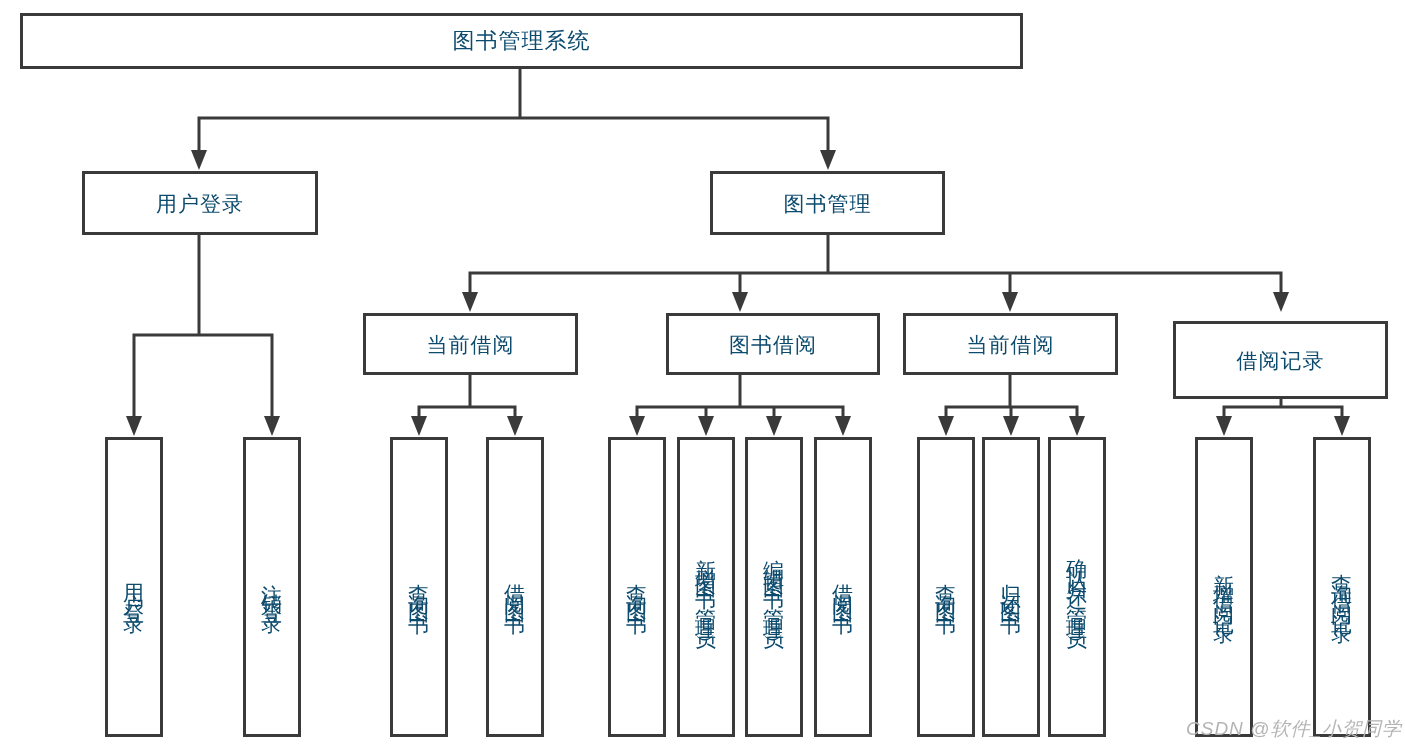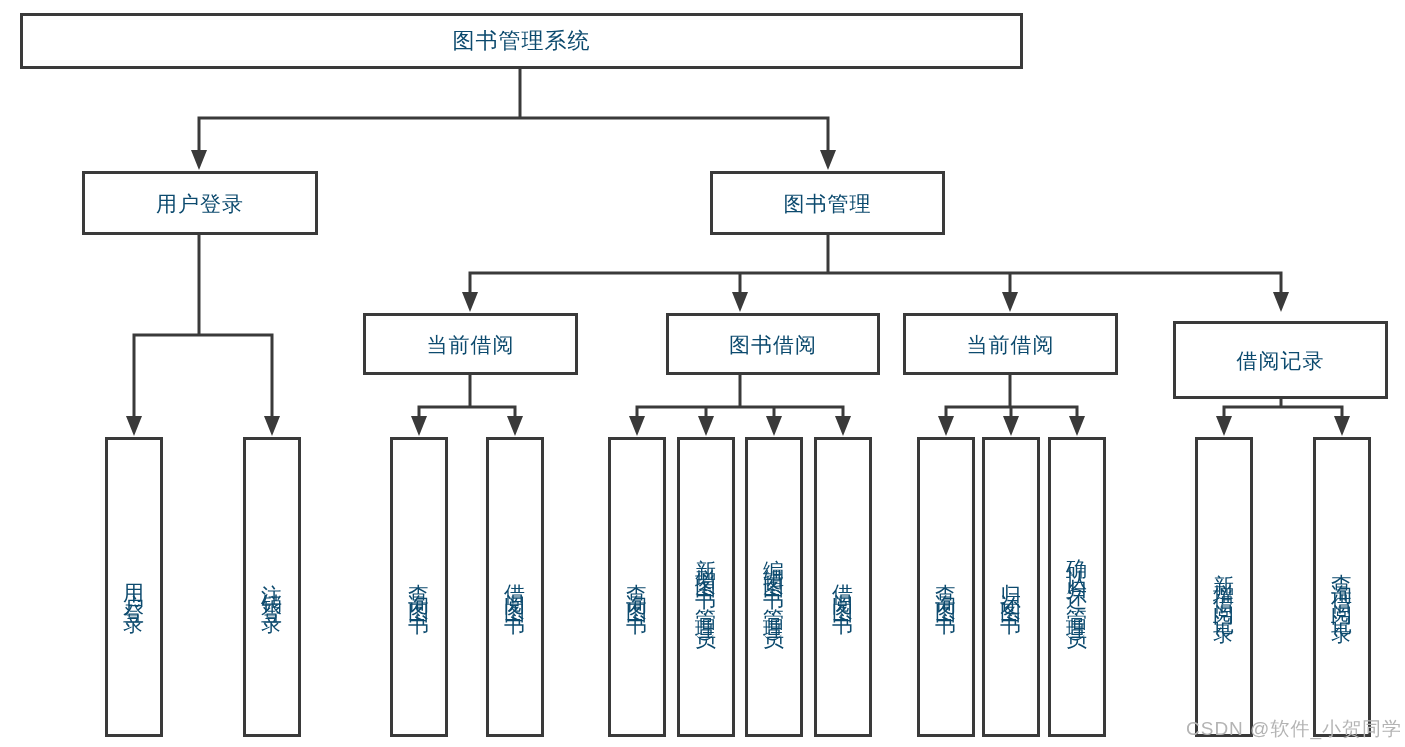--- a/index.html
+++ b/index.html
@@ -49,20 +49,21 @@
     white-space: nowrap;
   }
   .watermark {
     position: absolute;
     left: 1186px;
     top: 716px;
     font-size: 19px;
     color: #b4b4b4;
     letter-spacing: 1px;
     white-space: nowrap;
+    font-style: italic;
   }
 </style>
 </head>
 <body>
 
 <div class="canvas">
 
   <svg class="connectors" width="1405" height="747" viewBox="0 0 1405 747" xmlns="http://www.w3.org/2000/svg">
     <g stroke="#3a3a3a" stroke-width="3" fill="none">
       <path d="M520 69 V118"></path>

